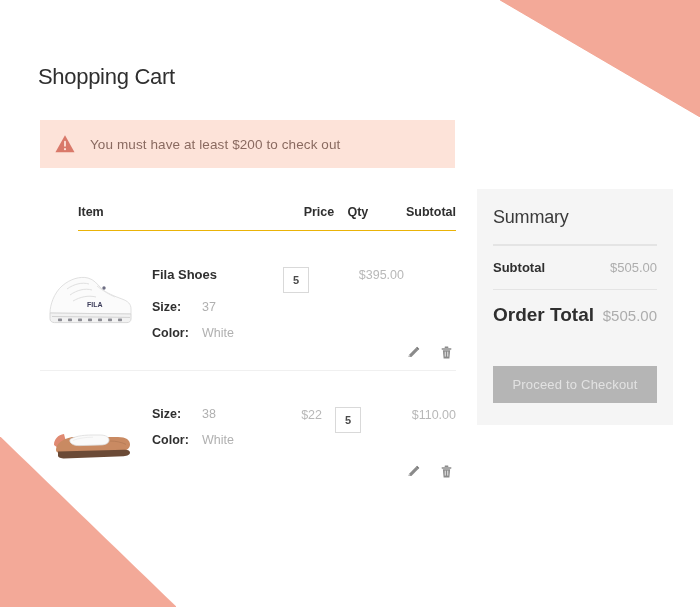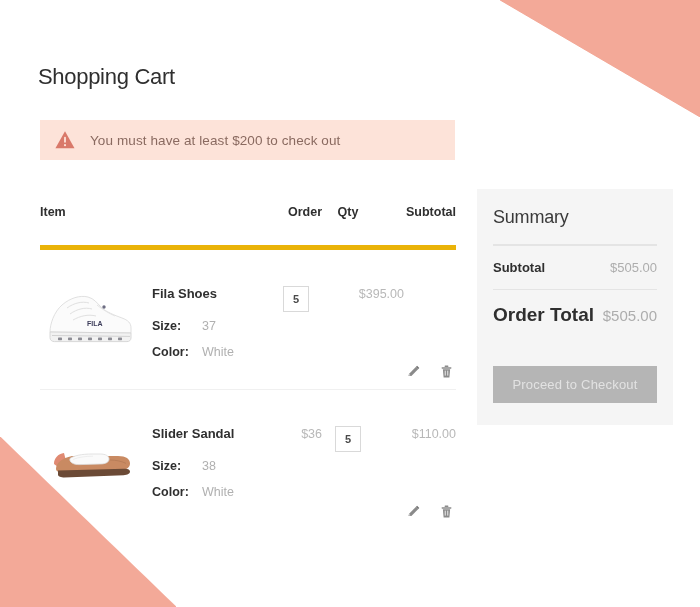--- a/index.html
+++ b/index.html
@@ -53,21 +53,21 @@
     letter-spacing: -0.3px;
     margin: 0;
   }
 
   
   .alert {
     position: absolute;
     left: 40px;
     top: 120px;
     width: 415px;
-    height: 40px;
+    height: 48px;
     background: #fde3d9;
     display: flex;
     align-items: center;
     box-sizing: border-box;
     padding-left: 14px;
   }
   .alert-icon {
     width: 22px;
     height: 22px;
     flex: 0 0 auto;
@@ -83,25 +83,26 @@
   
   .cart {
     position: absolute;
     left: 40px;
     top: 205px;
     width: 416px;
   }
   .cart-head {
     display: flex;
     align-items: flex-end;
-    padding-bottom: 26px;
-    border-bottom: 5px solid #eab308;
+    padding-bottom: 11px;
+    border-bottom: 1px solid #eab308;
     font-size: 12.5px;
     font-weight: bold;
     color: #2f2f2f;
+    margin-left: 38px;
   }
   .col-item   { width: 230px; }
   .col-price  { width: 52px; text-align: right; }
   .col-qty    { width: 52px; text-align: center; }
   .col-sub    { width: 82px; text-align: right; }
 
   .cart-row {
     display: flex;
     padding-top: 36px;
     padding-bottom: 18px;
@@ -256,21 +257,21 @@
       <rect x="11" y="8.5" width="2" height="6.4" rx="1" fill="#fde3d9"></rect>
       <circle cx="12" cy="17.6" r="1.15" fill="#fde3d9"></circle>
     </svg>
     <span class="alert-text">You must have at least $200 to check out</span>
   </div>
 
   <div class="cart">
 
     <div class="cart-head">
       <div class="col-item">Item</div>
-      <div class="col-price">Order</div>
+      <div class="col-price">Price</div>
       <div class="col-qty">Qty</div>
       <div class="col-sub">Subtotal</div>
     </div>
 
     <div class="cart-row">
       <div class="thumb">
         <svg viewBox="0 0 100 72">
           <g>
             <path d="M10 54 C10 46 14 34 22 27 C30 20 40 17 48 19 C54 20.5 57 25 61 29 C66 34 74 37 82 40 C88 42.2 91 45 91 50 L91 55 Z" fill="#fbfbfb" stroke="#dcdcdc" stroke-width="0.9"></path>
             <path d="M10 54 L91 55 L91 60 C91 62.2 89.3 63.6 87 63.6 L14.5 63.6 C11.8 63.6 10 62 10 59.6 Z" fill="#f2f2f2" stroke="#d4d4d4" stroke-width="0.9"></path>
@@ -332,31 +333,30 @@
             <path d="M14 46 C14 40 18 36 24 35 L26 43 C22 44 19 46 18 49 Z" fill="#e08a72"></path>
             <path d="M16 51 C16 45 22 40 32 38 L78 38 C86 38 90 41 90 45.5 C90 49 87 51.6 82 52.4 L22 54 C18 54.3 16 53.2 16 51 Z" fill="#c98a62"></path>
             <path d="M18 52.5 L84 50.8 C88 50.5 90 51.8 90 53.6 C90 55.6 87.6 57 83.6 57.2 L24 59.4 C20 59.6 18 58.4 18 56.6 Z" fill="#6b4a36"></path>
             <path d="M30 40.5 C34 37.5 42 36 52 36 L60 36 C66 36 69 38 69 41 C69 44 66 46 60 46 L40 46.6 C33 46.8 29 44 30 40.5 Z" fill="#fafafa" stroke="#dcdcdc" stroke-width="0.8"></path>
             <path d="M33 41.5 C38 39.3 45 38.2 53 38.2" stroke="#ececec" stroke-width="0.9" fill="none"></path>
             <path d="M70 42 C76 42 82 43.4 86 45.4" stroke="#b47a55" stroke-width="0.8" fill="none"></path>
           </g>
         </svg>
       </div>
       <div class="item-info">
-        <div class="item-name">Slider Sandal</div>
         <div class="opt-line">
           <span class="opt-label">Size:</span>
           <span class="opt-value">38</span>
         </div>
         <div class="opt-line">
           <span class="opt-label">Color:</span>
           <span class="opt-value">White</span>
         </div>
       </div>
-      <div class="cell-price">$36</div>
+      <div class="cell-price">$22</div>
       <div class="cell-qty">
         <div class="qty-box">5</div>
       </div>
       <div class="cell-sub">$110.00</div>
 
       <div class="row-actions">
         <svg class="act-icon" viewBox="0 0 24 24">
           <path d="M4 19.2 L5 15.4 L16.1 4.3 L19.7 7.9 L8.6 19 Z" fill="#8a8a8a"></path>
           <path d="M16.1 4.3 L19.7 7.9 L21.3 6.3 L17.7 2.7 Z" fill="#6e6e6e"></path>
           <path d="M4 19.2 L5 15.4 L7.4 17.8 Z" fill="#cfcfcf"></path>

